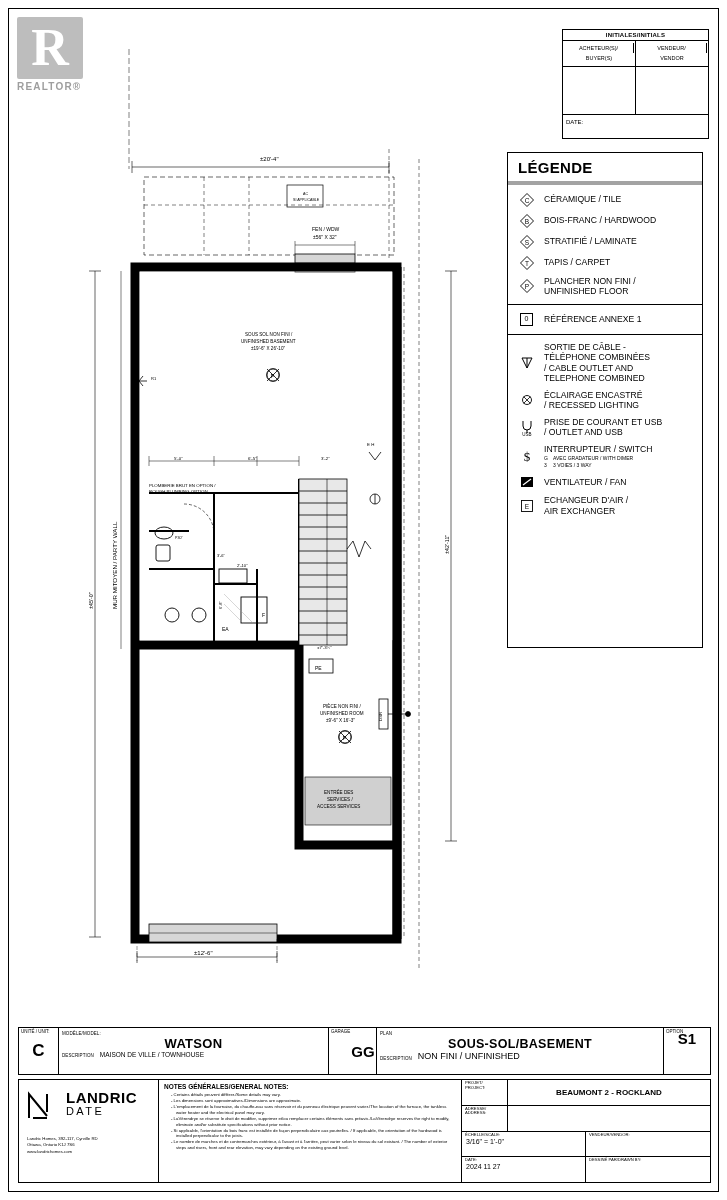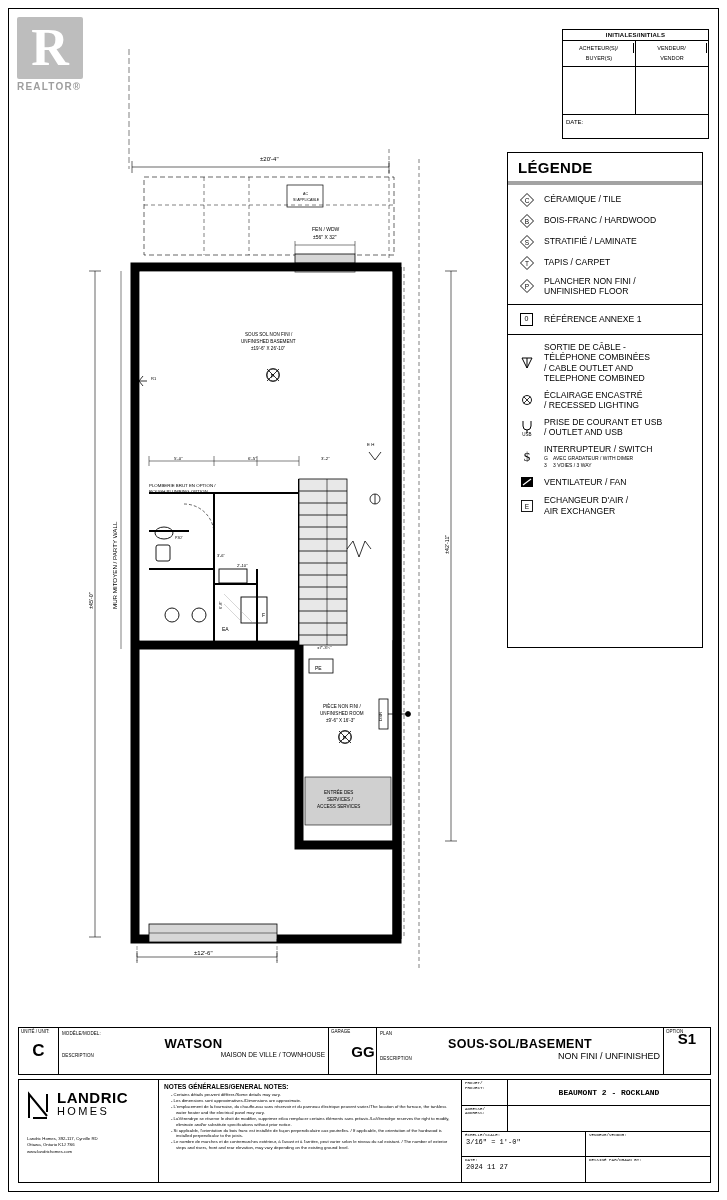--- a/index.html
+++ b/index.html
@@ -105,49 +105,49 @@
   
   .titleblock {
     position: absolute; left: 9px; bottom: 116px;
     width: 693px; height: 48px;
     border: 1px solid #000; display: flex; font-size: 6px;
   }
   .tb-cell { border-right: 1px solid #000; position: relative; padding: 2px 3px; }
   .tb-cell:last-child { border-right: none; }
   .tb-lab { font-size: 4.5px; letter-spacing: .1px; }
   .tb-big { font-size: 13px; font-weight: bold; text-align: center; letter-spacing: .3px; }
-  .tb-mid { font-size: 7.5px; text-align: right; }
+  .tb-mid { font-size: 7.5px; text-align: left; }
   .c-unit { width: 40px; display: flex; align-items: center; justify-content: center; }
   .c-unit .big { font-size: 17px; font-weight: bold; }
   .c-unit .lab { position: absolute; left: 2px; top: 1px; font-size: 4.5px; }
   .c-model { width: 270px; }
   .c-garage { width: 48px; display: flex; align-items:center; justify-content:center; }
   .c-garage .big { font-size: 15px; font-weight: bold; margin-left: 21px; }
   .c-garage .lab { position:absolute; left:2px; top:1px; font-size:4.5px; }
   .c-plan { flex: 1; }
   .c-option { width: 46px; display:flex; align-items:flex-start; justify-content:center; }
   .c-option .big { font-size: 15px; font-weight: bold; }
   .c-option .lab { position:absolute; left:2px; top:1px; font-size:4.5px; }
 
   
   .bottomblock {
     position: absolute; left: 9px; bottom: 8px;
     width: 693px; height: 104px;
     border: 1px solid #000; display: flex; font-size: 5px;
   }
   .bb-logo { width: 140px; border-right: 1px solid #000; padding: 10px 6px 4px 8px; }
   .bb-logo .mark { display: flex; align-items: flex-start; gap: 6px; }
-  .bb-logo .name { font-size: 15px; font-weight: bold; letter-spacing: .5px; line-height: 1.05; }
+  .bb-logo .name { font-size: 15px; font-weight: bold; letter-spacing: .5px; line-height: 1.05; margin-left: 9px; }
   .bb-logo .name small { display:block; font-size: 11px; font-weight: normal; letter-spacing: 2.4px; }
   .bb-logo .addr { margin-top: 16px; font-size: 4.3px; line-height: 1.5; color: #000; }
   .bb-notes { flex: 1; border-right: 1px solid #000; padding: 3px 5px; }
   .bb-notes h4 { margin: 0 0 2px 0; font-size: 6.5px; font-weight: bold; }
   .bb-notes ul { margin: 0; padding-left: 7px; list-style: none; }
   .bb-notes li { font-size: 4.3px; line-height: 1.38; text-indent: -5px; padding-left: 5px; }
-  .bb-right { width: 248px; display: flex; flex-direction: column; font-family: Liberation Mono, monospace; }
+  .bb-right { width: 248px; display: flex; flex-direction: column; }
   .bb-r-row { display: flex; border-bottom: 1px solid #000; flex: 1; }
   .bb-r-row:last-child { border-bottom: none; }
   .bb-r-cell { position: relative; padding: 6px 4px 2px 4px; font-size: 7px; }
   .bb-r-cell .lab { position:absolute; left:3px; top:1px; font-size: 4.2px; line-height: 1.1; }
   .bb-proj { flex: 1; text-align: center; font-size: 8px; font-weight: bold; padding-top: 8px; }
   .bb-half { width: 50%; border-right: 1px solid #000; }
   .bb-half.nr { border-right: none; }
   .val { font-size: 7px; }
 </style>
 </head>
@@ -544,21 +544,21 @@
   <div class="bottomblock">
     <div class="bb-logo">
       <div class="mark">
         <svg width="24" height="30" viewBox="0 0 24 30">
             <path d="M2,28 L2,4 L20,26" fill="none" stroke="#000" stroke-width="2"></path>
             <path d="M6,28 L20,28" stroke="#000" stroke-width="2"></path>
             <path d="M20,4 L20,22" stroke="#000" stroke-width="2"></path>
           </svg>
         <div class="name">
           <span>LANDRIC</span>
-          <small>HOMES</small>
+          <small>DATE</small>
         </div>
       </div>
       <div class="addr">
         <div>Landric Homes, 392-117, Cyrville RD</div>
         <div>Ottawa, Ontario K1J 7S6</div>
         <div>www.landrichomes.com</div>
       </div>
     </div>
 
     <div class="bb-notes">

